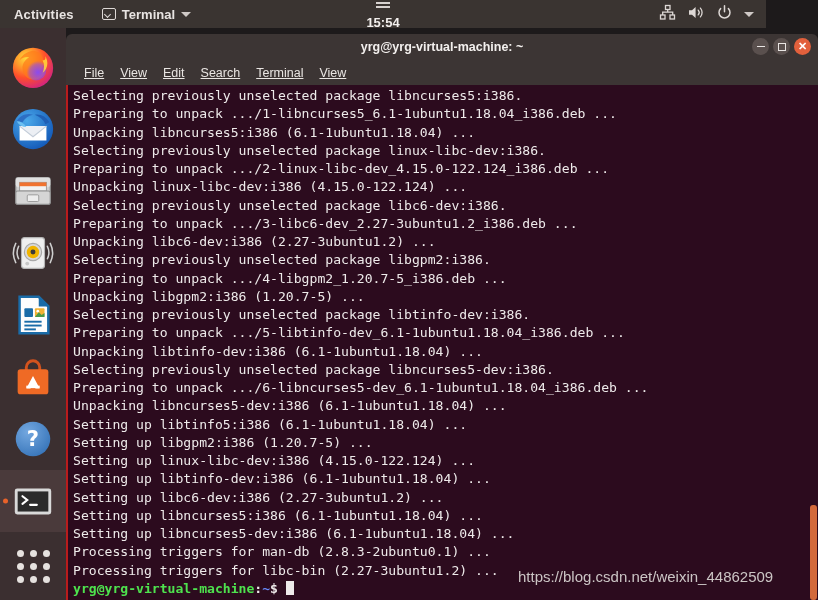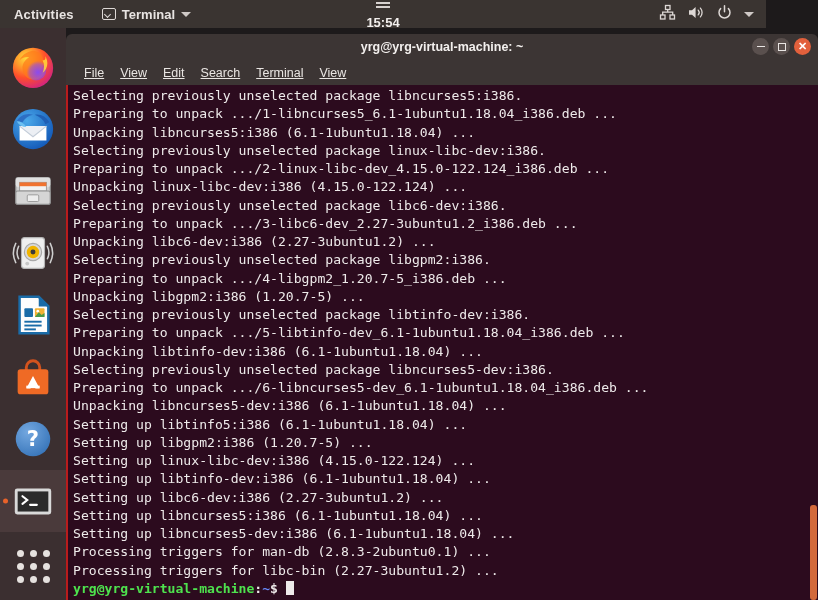--- a/index.html
+++ b/index.html
@@ -370,14 +370,15 @@
 
     <div id="term-body">
       <div id="term-text"><span class="ln">Selecting previously unselected package libncurses5:i386.</span><span class="ln">Preparing to unpack .../1-libncurses5_6.1-1ubuntu1.18.04_i386.deb ...</span><span class="ln">Unpacking libncurses5:i386 (6.1-1ubuntu1.18.04) ...</span><span class="ln">Selecting previously unselected package linux-libc-dev:i386.</span><span class="ln">Preparing to unpack .../2-linux-libc-dev_4.15.0-122.124_i386.deb ...</span><span class="ln">Unpacking linux-libc-dev:i386 (4.15.0-122.124) ...</span><span class="ln">Selecting previously unselected package libc6-dev:i386.</span><span class="ln">Preparing to unpack .../3-libc6-dev_2.27-3ubuntu1.2_i386.deb ...</span><span class="ln">Unpacking libc6-dev:i386 (2.27-3ubuntu1.2) ...</span><span class="ln">Selecting previously unselected package libgpm2:i386.</span><span class="ln">Preparing to unpack .../4-libgpm2_1.20.7-5_i386.deb ...</span><span class="ln">Unpacking libgpm2:i386 (1.20.7-5) ...</span><span class="ln">Selecting previously unselected package libtinfo-dev:i386.</span><span class="ln">Preparing to unpack .../5-libtinfo-dev_6.1-1ubuntu1.18.04_i386.deb ...</span><span class="ln">Unpacking libtinfo-dev:i386 (6.1-1ubuntu1.18.04) ...</span><span class="ln">Selecting previously unselected package libncurses5-dev:i386.</span><span class="ln">Preparing to unpack .../6-libncurses5-dev_6.1-1ubuntu1.18.04_i386.deb ...</span><span class="ln">Unpacking libncurses5-dev:i386 (6.1-1ubuntu1.18.04) ...</span><span class="ln">Setting up libtinfo5:i386 (6.1-1ubuntu1.18.04) ...</span><span class="ln">Setting up libgpm2:i386 (1.20.7-5) ...</span><span class="ln">Setting up linux-libc-dev:i386 (4.15.0-122.124) ...</span><span class="ln">Setting up libtinfo-dev:i386 (6.1-1ubuntu1.18.04) ...</span><span class="ln">Setting up libc6-dev:i386 (2.27-3ubuntu1.2) ...</span><span class="ln">Setting up libncurses5:i386 (6.1-1ubuntu1.18.04) ...</span><span class="ln">Setting up libncurses5-dev:i386 (6.1-1ubuntu1.18.04) ...</span><span class="ln">Processing triggers for man-db (2.8.3-2ubuntu0.1) ...</span><span class="ln">Processing triggers for libc-bin (2.27-3ubuntu1.2) ...</span><span class="ln"><span class="pu" style="color: rgb(78, 226, 78);">yrg@yrg-virtual-machine</span><span class="pc">:</span><span class="ph" style="color: rgb(106, 140, 255);">~</span><span class="pc">$ </span><span class="cursor"></span></span></div>
       <div id="term-scroll">
         <div class="thumb" style="background: rgb(211, 105, 58); top: 420px; height: 95px;"></div>
       </div>
     </div>
 
   </div>
 
+  <div id="watermark">https://blog.csdn.net/weixin_44862509</div>
 
 </div>
 
 </body></html>

